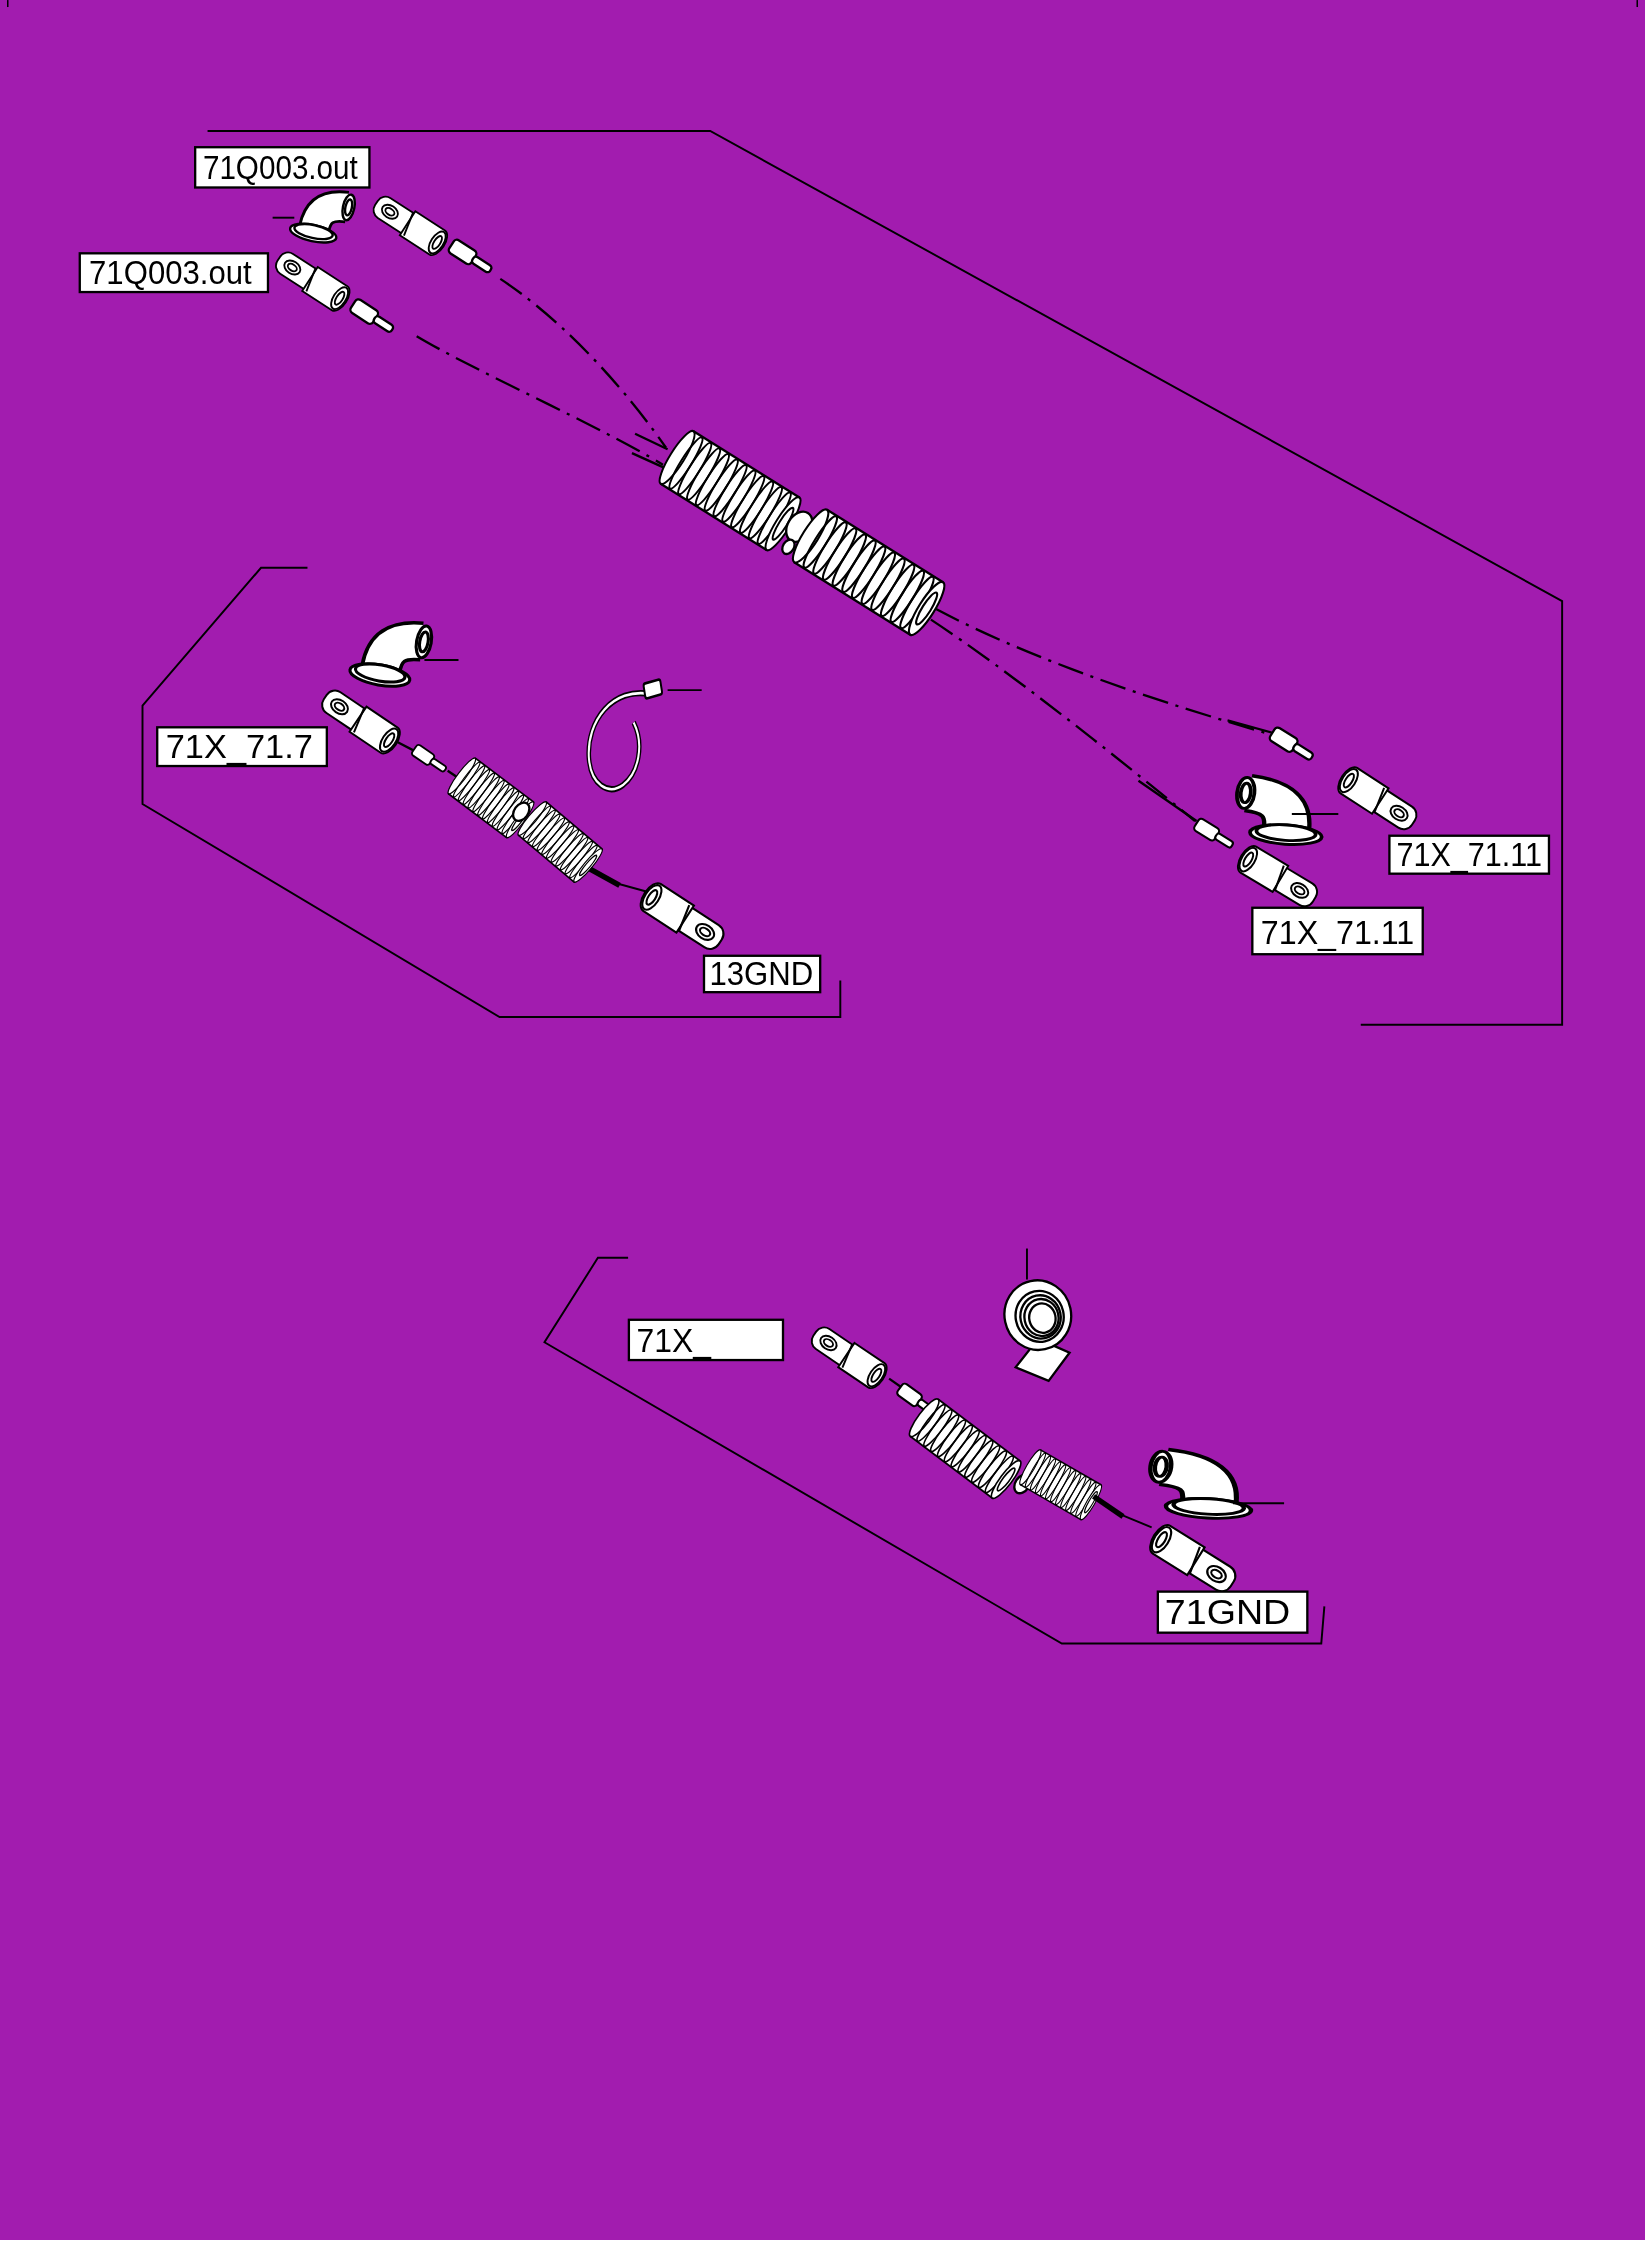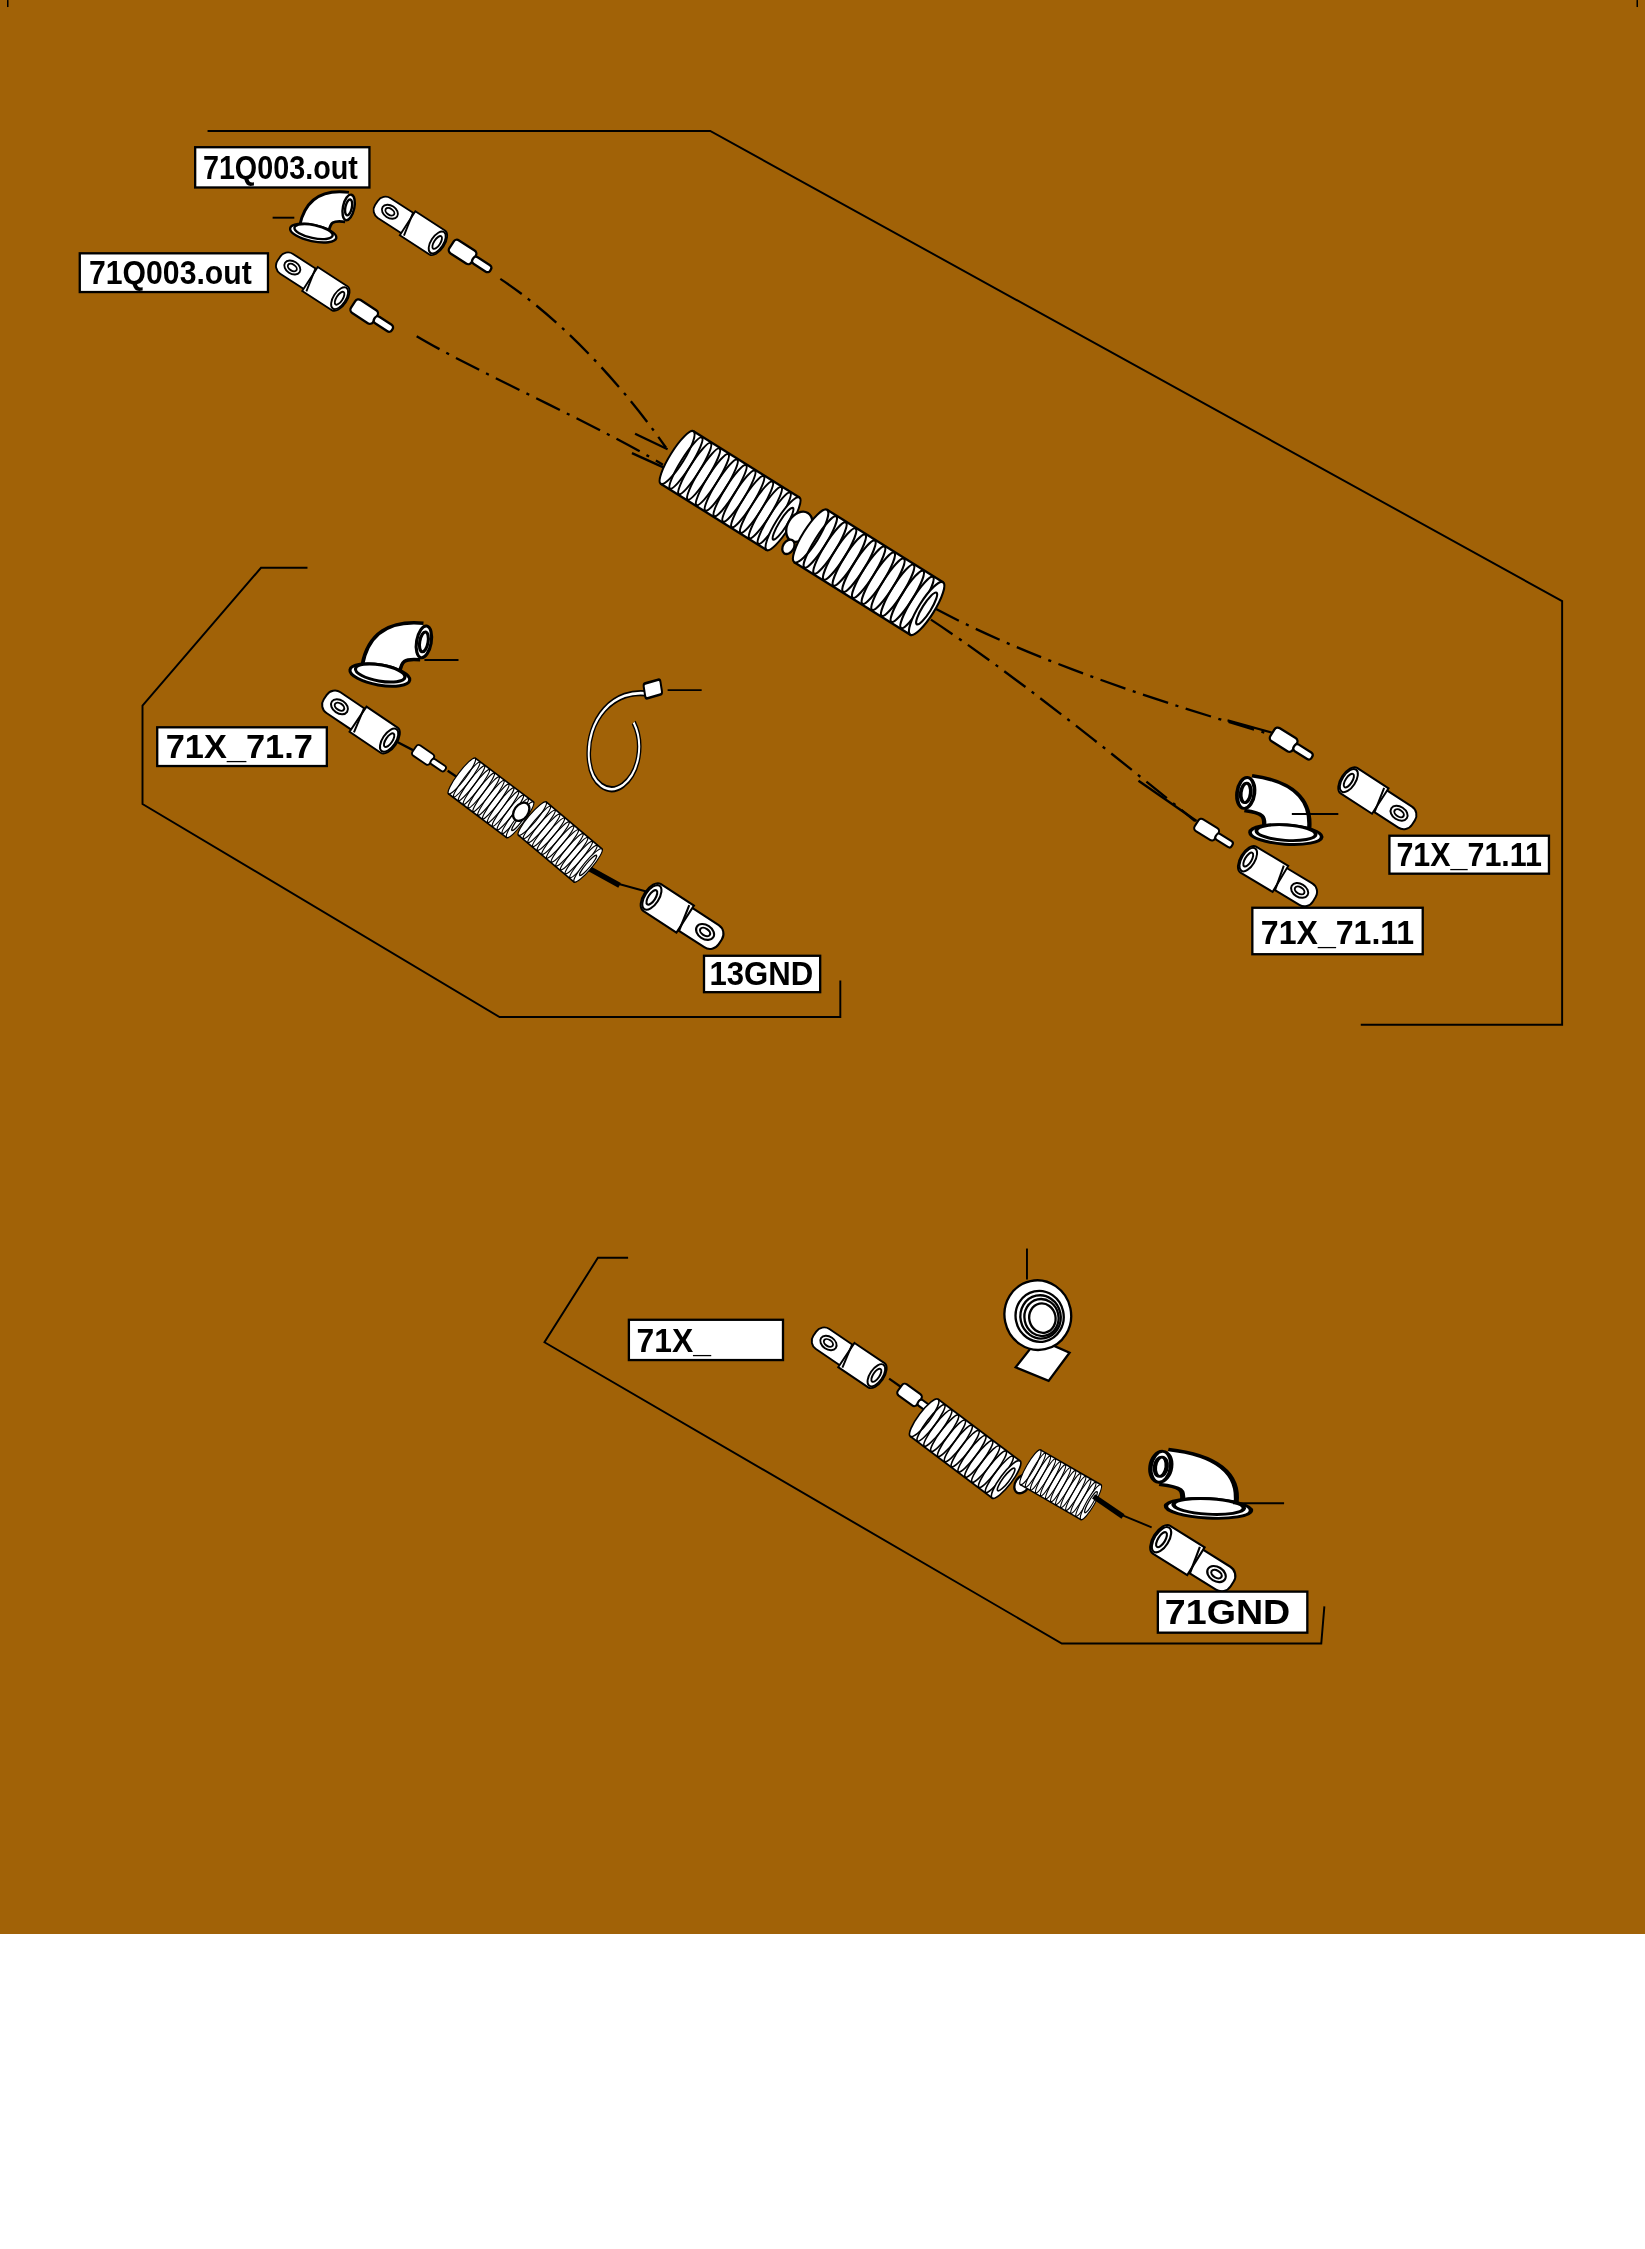--- a/index.html
+++ b/index.html
@@ -1,16 +1,16 @@
 <!DOCTYPE html>
 <html style="font-size:12.4px"><head>
 <meta charset="utf-8">
 <style>
   html,body{margin:0;padding:0;background:#fff;}
-  .page{width:1645px;height:1934px;background:#a16207;position:relative;font-family:"Liberation Sans",sans-serif;font-weight:bold;}
+  .page{width:1645px;height:2240px;background:#a21caf;position:relative;font-family:"Liberation Sans",sans-serif;}
   svg{display:block;}
   .lbl{font-family:"Liberation Sans",sans-serif;fill:#000;}
   .lblbox{fill:#fff;stroke:#000;stroke-width:3;}
   .frame{fill:none;stroke:#000;stroke-width:2.5;}
   .leader{stroke:#000;stroke-width:2.5;fill:none;}
   .wire{stroke:#000;stroke-width:3;fill:none;}
   .dashdot{stroke:#000;stroke-width:3;fill:none;stroke-dasharray:34 10 4 10;}
   .pin{stroke:#000;stroke-width:7;fill:none;}
   .mark{stroke:#000;stroke-width:2;}
 </style>

